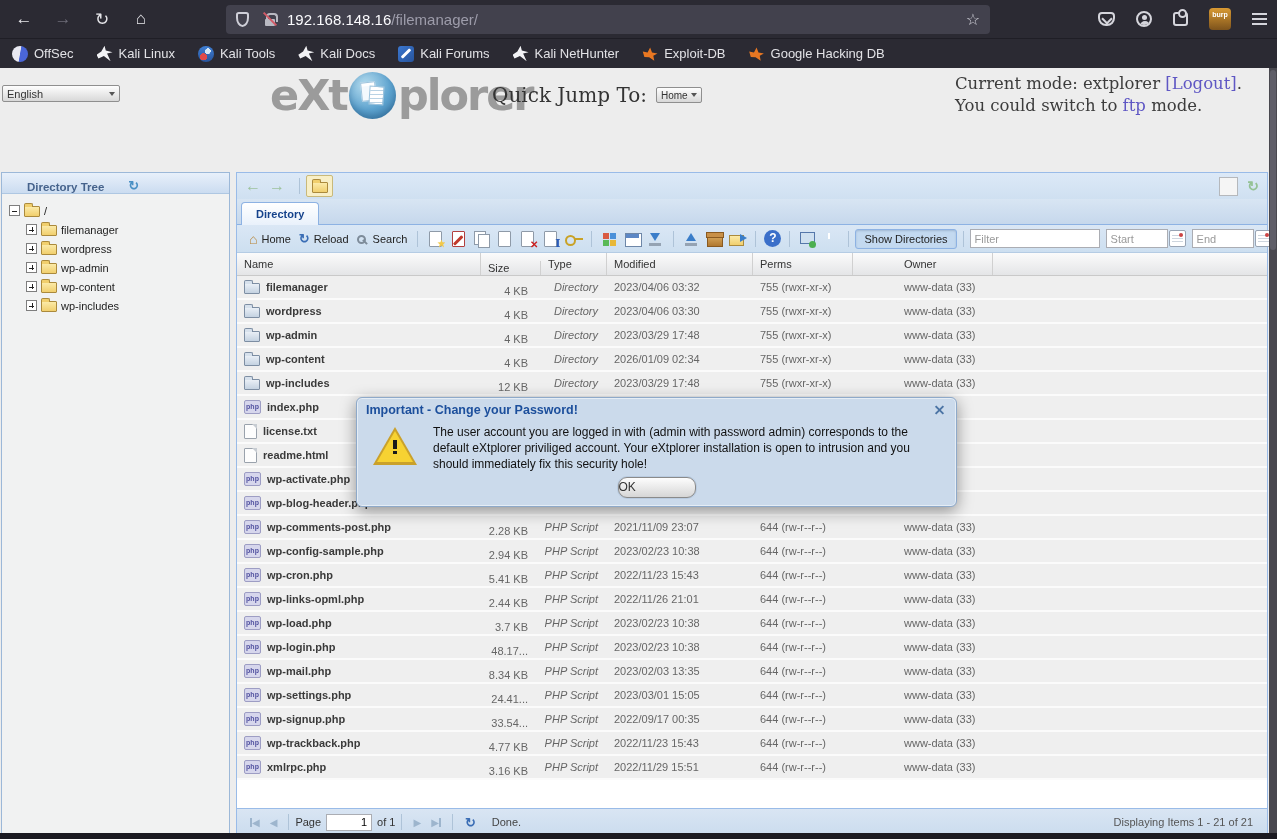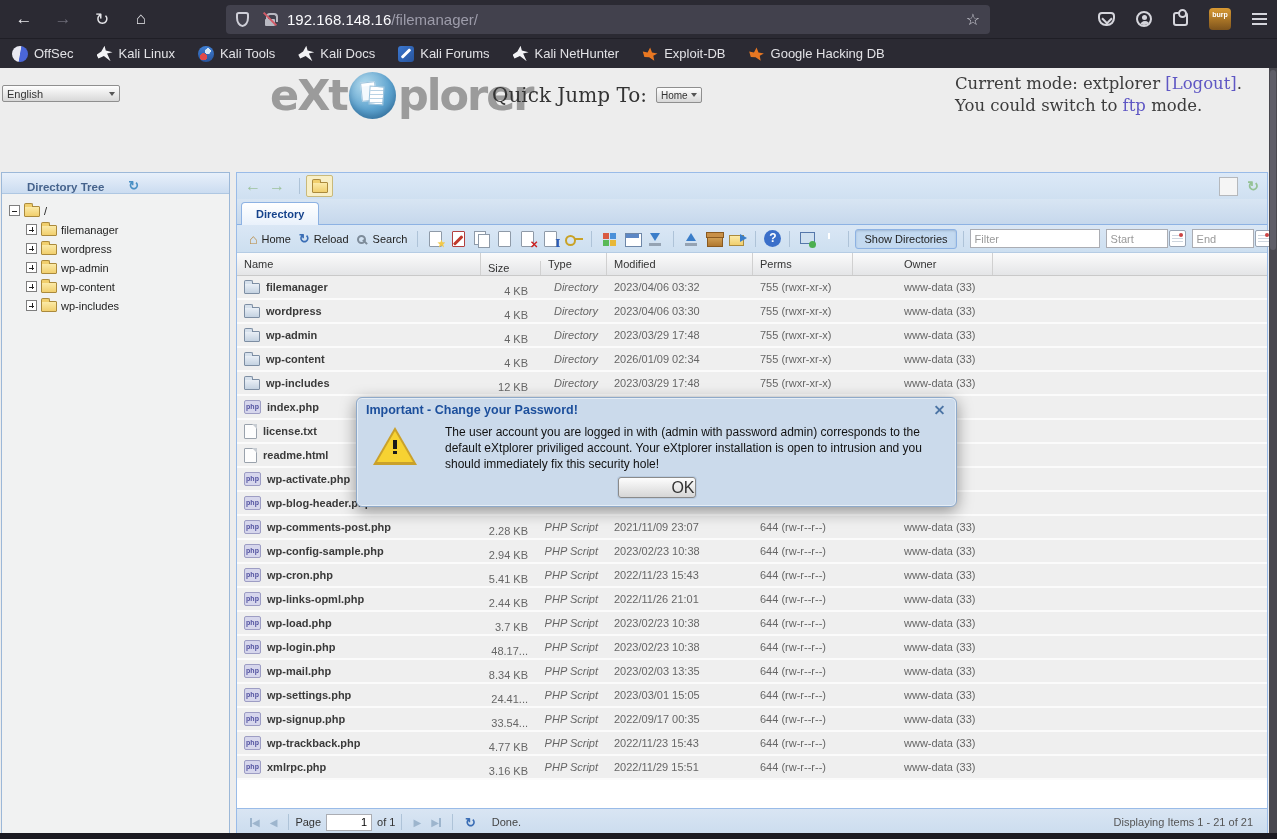--- a/index.html
+++ b/index.html
@@ -159,27 +159,27 @@
   #pager-refresh { color:#3a6db5; font-size:13px; font-weight:bold; padding:0 6px; }
   #pager-status { margin-left:10px; color:#444; }
   #range-status { margin-left:auto; color:#555; padding-right:6px; }
 
   
   #modal { position:absolute; left:356px; top:397px; width:601px; height:110px; background:#cbdaeb; border:1px solid #8ea9c9; border-radius:6px; box-shadow:0 4px 16px rgba(0,0,0,.4), inset 0 0 0 1px rgba(255,255,255,.5); z-index:50; }
   #modal-title { height:23px; display:flex; align-items:center; padding:0 9px; font-size:12.5px; font-weight:bold; color:#1c4f9c; }
   #modal-close { margin-left:auto; width:15px; height:15px; position:relative; }
   #modal-close::before, #modal-close::after { content:""; position:absolute; left:2px; top:6.5px; width:11px; height:2px; background:#4d74a5; }
   #modal-close::before { transform:rotate(45deg); } #modal-close::after { transform:rotate(-45deg); }
-  #modal-body { display:flex; padding:4px 10px 0 16px; gap:28px;justify-content:space-between; }
+  #modal-body { display:flex; padding:4px 10px 0 16px; gap:16px;justify-content:space-between; }
   .warn { position:relative; width:44px; height:38px; flex:none; margin-top:2px; }
   .warn::before { content:""; position:absolute; left:0; top:0; border-left:22px solid transparent; border-right:22px solid transparent; border-bottom:38px solid #caa12b; }
   .warn::after { content:""; position:absolute; left:4px; top:4px; border-left:18px solid transparent; border-right:18px solid transparent; border-bottom:31px solid #f7d232; }
   .warn .ex { position:absolute; left:20px; top:13px; width:4px; height:14px; z-index:2; background:linear-gradient(#1a1a1a 0 9px, transparent 9px 11px, #1a1a1a 11px); }
   #modal-msg { font-size:12px; color:#111; line-height:1.32; width:525px; }
-  #ok-btn { position:absolute; left:50%; transform:translateX(-50%); bottom:8px; width:78px; height:21px; background:linear-gradient(#fdfdfd,#d6d6d6); border:1px solid #8a8a8a; border-radius:3px; font-size:16px; color:#333; text-align:right; line-height:19px; box-shadow:0 0 0 1px #b9cbe0; }
+  #ok-btn { position:absolute; left:50%; transform:translateX(-50%); bottom:8px; width:78px; height:21px; background:linear-gradient(#fdfdfd,#d6d6d6); border:1px solid #8a8a8a; border-radius:9px; font-size:12px; color:#333; text-align:left; line-height:19px; box-shadow:0 0 0 1px #b9cbe0; }
 </style>
 </head>
 <body>
 
 <div id="chrome">
   <span class="navbtn">←</span>
   <span class="navbtn dim">→</span>
   <span class="navbtn">↻</span>
   <span class="navbtn">⌂</span>
   <div id="urlbar">

